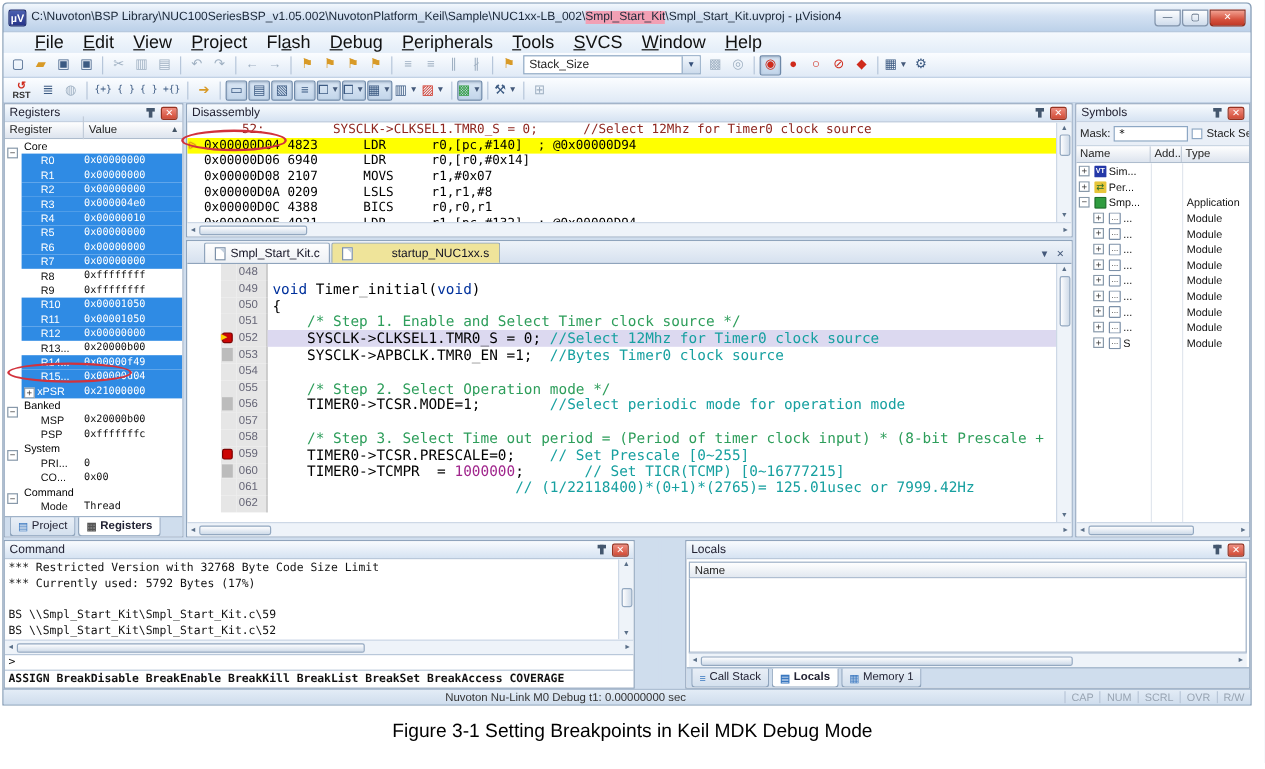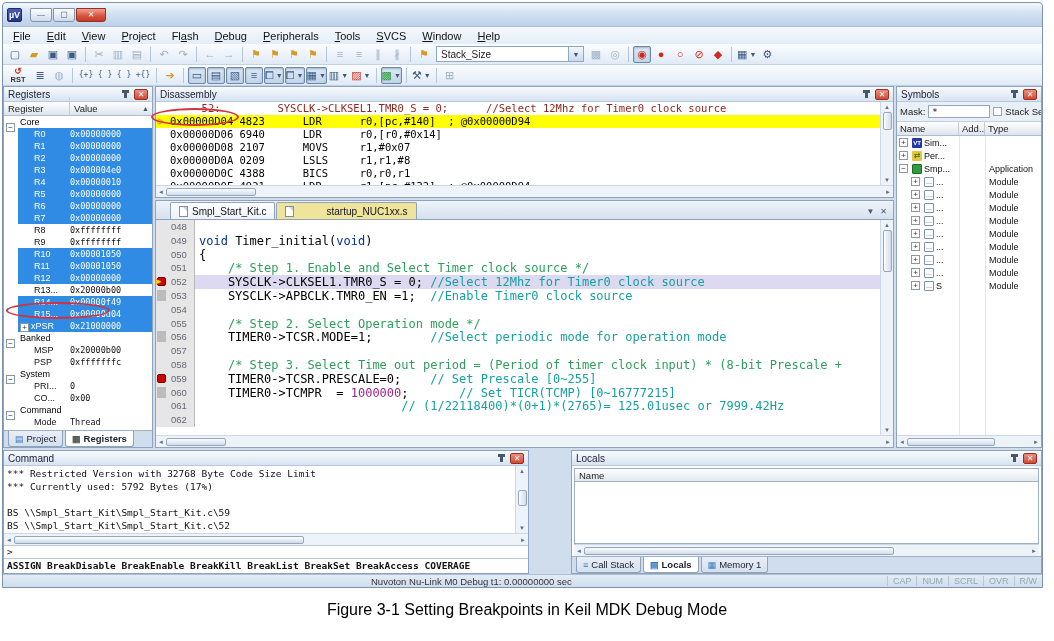--- a/index.html
+++ b/index.html
@@ -18,21 +18,21 @@
     border-radius:2px; border:1px solid #1d2a6e; }
   .title-text { flex:1; overflow:hidden; }
   .title-text .hl { background:#f2a0b4; }
   .wbtns { display:flex; gap:1px; margin-left:4px; }
   .wbtn { width:22px; height:14px; border:1px solid #8294ab; border-radius:0 0 3px 3px;
     background:linear-gradient(#fdfeff,#cfdcec); font-size:8px; color:#40536b;
     display:flex; align-items:center; justify-content:center; }
   .wbtn.close { width:30px; background:linear-gradient(#f2a090,#d6523e 60%,#c13a28); color:#fff; border-color:#93301f; }
   
   .menubar { height:17px; flex:0 0 17px; display:flex; align-items:center;
-    background:linear-gradient(#f5f9fd,#e3edf8); font-size:11px; color:#111; padding-left:2px; }
+    background:linear-gradient(#f5f9fd,#e3edf8); font-size:15px; color:#111; padding-left:18px; }
   .menu-item { padding:1px 8px; }
   .toolbar { height:21px; flex:0 0 21px; display:flex; align-items:center;
     background:linear-gradient(#fbfdff,#e0eaf6); border-bottom:1px solid #c2d2e5; padding:0 3px; gap:1px; }
   .tbtn { min-width:18px; height:17px; display:flex; align-items:center; justify-content:center;
     font-size:11px; line-height:1; border-radius:2px; border:1px solid transparent; color:#3c5a82; }
   .tbtn.dim { color:#9fb0c2; }
   .tbtn.red { color:#cf2a1b; }
   .tbtn.amber { color:#d89a27; }
   .tbtn.green { color:#2f9c3f; }
   .tbtn.pressed { border-color:#6d88a8; background:linear-gradient(#dce8f5,#c2d5ea); box-shadow:inset 0 1px 2px rgba(60,90,130,.35); }
@@ -104,21 +104,21 @@
   .etabbar { height:19px; flex:0 0 19px; display:flex; align-items:flex-end; gap:1px; padding-left:14px;
     background:linear-gradient(#eef3f9,#d6e1ef); border-bottom:1px solid #8fa4bc; }
   .etab { height:17px; border:1px solid #8fa4bc; border-bottom:none; border-radius:2px 2px 0 0; padding:0 8px;
     font-size:10px; color:#112; display:flex; align-items:center; gap:4px; }
   .etab.t1 { background:linear-gradient(#fefefe,#eef1f5); }
   .etab.t2 { background:#efe49a;gap:32px; }
   .fileicon { width:9px; height:11px; background:#fff; border:1px solid #7c90a8; position:relative; }
   .fileicon::after { content:""; position:absolute; right:0; top:0; border:2px solid #c3d0de; border-left-color:transparent; border-bottom-color:transparent; }
   .etab-corner { margin-left:auto; display:flex; gap:6px; padding:0 6px 3px 0; color:#44597a; font-size:8px; }
   .editor-body { flex:1; display:flex; overflow:hidden; }
-  .elines { flex:1; overflow:hidden; }
+  .elines { flex:1; overflow:hidden;margin-left:28px; }
   .eline { display:flex; height:13.8px; font-family:"DejaVu Sans Mono", monospace; font-size:12px; }
   .emark { width:13px; flex:0 0 13px; background:#e6e6e6; position:relative; }
   .enum { width:26px; flex:0 0 26px; background:#e6e6e6; color:#667; font-size:9.5px;
     font-family:"Liberation Sans", sans-serif; text-align:left; padding:1px 0 0 2px; border-right:1px solid #b9b9b9; }
   .ecode { flex:1; white-space:pre; overflow:hidden; padding-left:4px; color:#000; }
   .eline.hl .ecode { background:#dcd9f0; }
   .seg.k { color:#00319c; }
   .seg.cb { color:#2e9e5b; }
   .seg.cl { color:#17a0a0; }
   .seg.n { color:#a0258c; }
@@ -174,20 +174,21 @@
   .caption { position:absolute; left:0; top:601px; width:1054px; text-align:center; font-size:16px; color:#000; }
 </style>
 </head>
 <body>
 
 <div class="page">
   <div class="win">
 
     <div class="titlebar">
       <span class="appicon">µV</span>
+      <span class="title-text"><span>C:\Nuvoton\BSP Library\NUC100SeriesBSP_v1.05.002\NuvotonPlatform_Keil\Sample\NUC1xx-LB_002\</span><span class="hl">Smpl_Start_Kit</span><span>\Smpl_Start_Kit.uvproj - µVision4</span></span>
       <span class="wbtns">
         <span class="wbtn">—</span>
         <span class="wbtn">▢</span>
         <span class="wbtn close">✕</span>
       </span>
     </div>
 
     <div class="menubar" id="menubar">
         <div class="menu-item"><u>F</u>ile</div>
         <div class="menu-item"><u>E</u>dit</div>
@@ -674,21 +675,21 @@
                     <span class="curmk">▶</span>
                   </span>
                   <span class="enum">052</span>
                   <span class="ecode"><span class="seg t">    SYSCLK-&gt;CLKSEL1.TMR0_S = 0; </span><span class="seg cl">//Select 12Mhz for Timer0 clock source</span></span>
                 </div>
                 <div class="eline">
                   <span class="emark">
                     <span class="graymk"></span>
                   </span>
                   <span class="enum">053</span>
-                  <span class="ecode"><span class="seg t">    SYSCLK-&gt;APBCLK.TMR0_EN =1;  </span><span class="seg cl">//Enable Timer0 clock source</span></span>
+                  <span class="ecode"><span class="seg t">    SYSCLK-&gt;APBCLK.TMR0_EN =1;  </span><span class="seg cl">//Bytes Timer0 clock source</span></span>
                 </div>
                 <div class="eline">
                   <span class="emark"></span>
                   <span class="enum">054</span>
                   <span class="ecode"></span>
                 </div>
                 <div class="eline">
                   <span class="emark"></span>
                   <span class="enum">055</span>
                   <span class="ecode"><span class="seg t">    </span><span class="seg cb">/* Step 2. Select Operation mode */</span></span>

